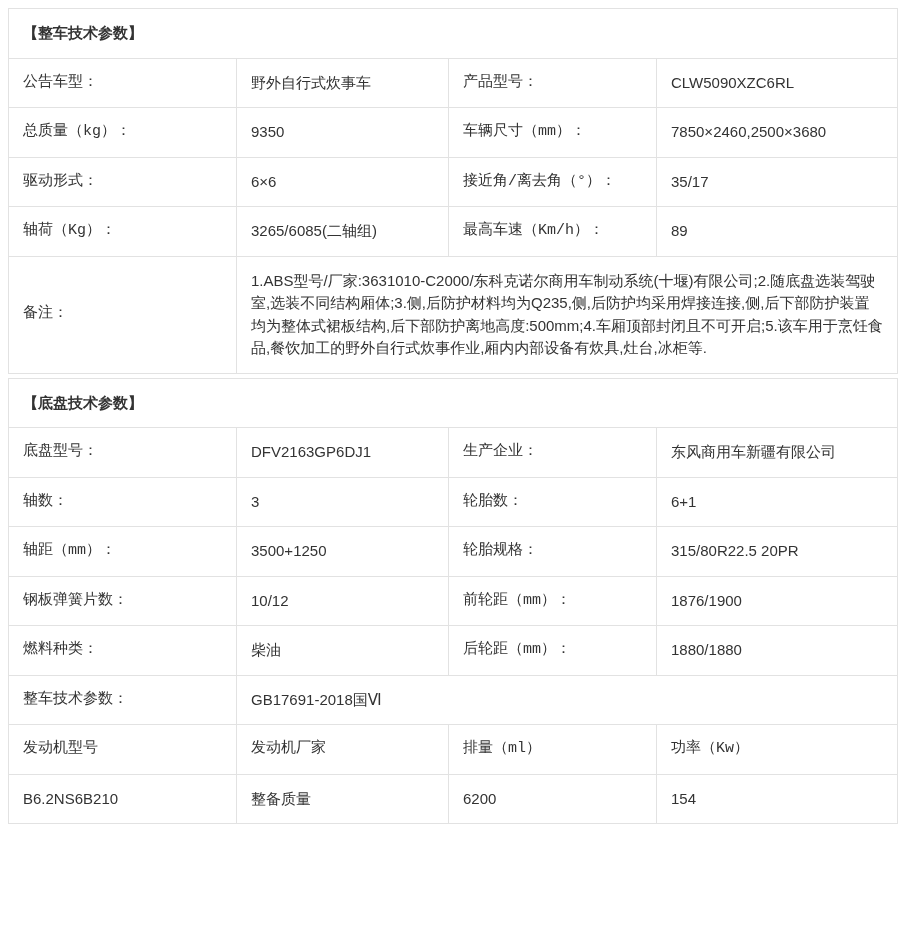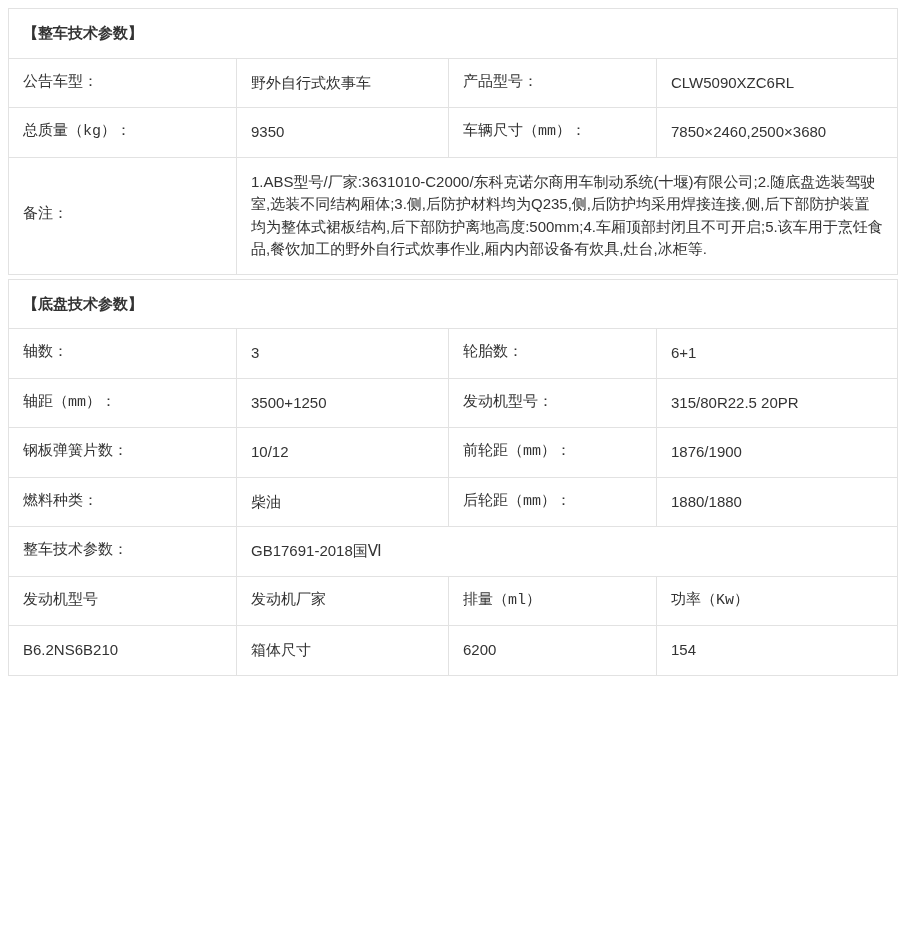--- a/index.html
+++ b/index.html
@@ -89,49 +89,67 @@
         <td class="shade">产品型号：</td>
         <td>CLW5090XZC6RL</td>
       </tr>
       <tr>
         <td class="shade">总质量（kg）：</td>
         <td>9350</td>
         <td class="shade">车辆尺寸（mm）：</td>
         <td>7850×2460,2500×3680</td>
       </tr>
       <tr>
+        <td class="shade">驱动形式：</td>
+        <td>6×6</td>
+        <td class="shade">接近角/离去角（°）：</td>
+        <td>35/17</td>
+      </tr>
+      <tr>
+        <td class="shade">轴荷（Kg）：</td>
+        <td>3265/6085(二轴组)</td>
+        <td class="shade">最高车速（Km/h）：</td>
+        <td>89</td>
+      </tr>
+      <tr>
         <td class="shade">备注：</td>
         <td class="remark-cell" colspan="3">1.ABS型号/厂家:3631010-C2000/东科克诺尔商用车制动系统(十堰)有限公司;2.随底盘选装驾驶室,选装不同结构厢体;3.侧,后防护材料均为Q235,侧,后防护均采用焊接连接,侧,后下部防护装置均为整体式裙板结构,后下部防护离地高度:500mm;4.车厢顶部封闭且不可开启;5.该车用于烹饪食品,餐饮加工的野外自行式炊事作业,厢内内部设备有炊具,灶台,冰柜等.</td>
       </tr>
     </tbody>
   </table>
 
   <div class="spacer"></div>
 
   <table class="spec">
     <colgroup>
       <col class="col-label">
         <col class="col-value">
         <col class="col-label2">
         <col class="col-value2">
     </colgroup>
     <tbody>
       <tr>
         <td class="section" colspan="4">【底盘技术参数】</td>
       </tr>
       <tr>
+        <td class="shade">底盘型号：</td>
+        <td>DFV2163GP6DJ1</td>
+        <td class="shade">生产企业：</td>
+        <td>东风商用车新疆有限公司</td>
+      </tr>
+      <tr>
         <td class="shade">轴数：</td>
         <td>3</td>
         <td class="shade">轮胎数：</td>
         <td>6+1</td>
       </tr>
       <tr>
         <td class="shade">轴距（mm）：</td>
         <td>3500+1250</td>
-        <td class="shade">发动机型号：</td>
+        <td class="shade">轮胎规格：</td>
         <td>315/80R22.5 20PR</td>
       </tr>
       <tr>
         <td class="shade">钢板弹簧片数：</td>
         <td>10/12</td>
         <td class="shade">前轮距（mm）：</td>
         <td>1876/1900</td>
       </tr>
       <tr>
         <td class="shade">燃料种类：</td>
@@ -144,20 +162,20 @@
         <td colspan="3">GB17691-2018国Ⅵ</td>
       </tr>
       <tr class="header-row">
         <td class="shade">发动机型号</td>
         <td class="shade">发动机厂家</td>
         <td class="shade">排量（ml）</td>
         <td class="shade">功率（Kw）</td>
       </tr>
       <tr>
         <td>B6.2NS6B210</td>
-        <td>箱体尺寸</td>
+        <td>整备质量</td>
         <td>6200</td>
         <td>154</td>
       </tr>
     </tbody>
   </table>
 
 </div>
 
 </body></html>

